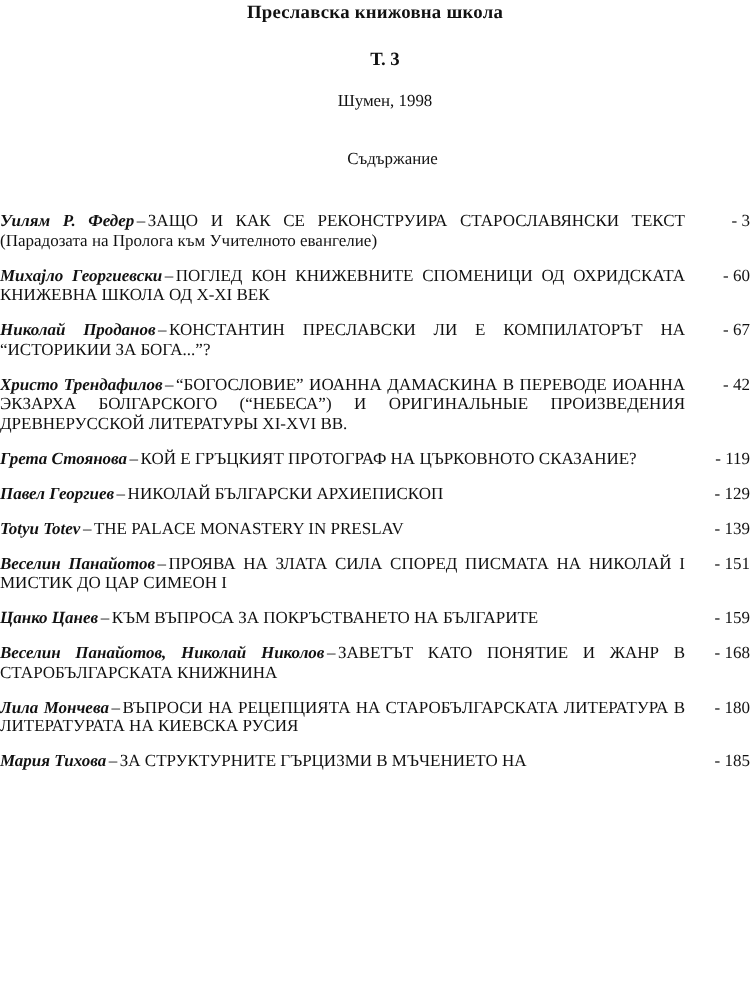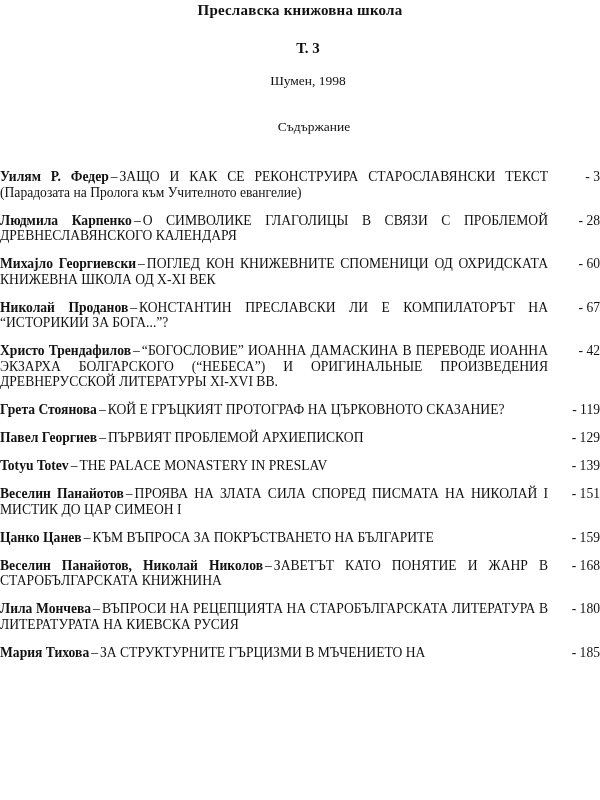--- a/index.html
+++ b/index.html
@@ -30,21 +30,21 @@
       position: absolute; left: 0; top: 169px; width: 600px;
     }
     .entry {
       position: relative; display: flex; align-items: flex-start;
       margin-bottom: 12.5px;
     }
     .entry-text {
       width: 548px; font-size: 13.6px; line-height: 15.5px;
       text-align: justify;
     }
-    .author { font-weight: bold; }
+    .author { font-weight: bold; font-style: italic; }
     .dash { margin: 0 2px; }
     .page {
       flex: 1; text-align: right; font-size: 13.6px; line-height: 15.5px;
       white-space: nowrap; padding-right: 0px;
     }
   </style>
 </head>
 <body>
 
 <div class="header">
@@ -53,41 +53,37 @@
   <div class="place">Шумен, 1998</div>
   <div class="contents-heading">Съдържание</div>
 </div>
 
 <div class="toc">
   <div class="entry">
     <div class="entry-text"><span class="author">Уилям Р. Федер</span><span class="dash">–</span><span>ЗАЩО И КАК СЕ РЕКОНСТРУИРА СТАРОСЛАВЯНСКИ ТЕКСТ (Парадозата на Пролога към Учителното евангелие)</span></div>
     <div class="page">- 3</div>
   </div>
   <div class="entry">
-    <div class="entry-text"><span class="author">Людмила Карпенко</span><span class="dash">–</span><span>О СИМВОЛИКЕ ГЛАГОЛИЦЫ В СВЯЗИ С ПРОБЛЕМОЙ ДРЕВНЕСЛАВЯНСКОГО КАЛЕНДАРЯ</span></div>
-    <div class="page">- 28</div>
-  </div>
-  <div class="entry">
     <div class="entry-text"><span class="author">Михајло Георгиевски</span><span class="dash">–</span><span>ПОГЛЕД КОН КНИЖЕВНИТЕ СПОМЕНИЦИ ОД ОХРИДСКАТА КНИЖЕВНА ШКОЛА ОД X-XI ВЕК</span></div>
     <div class="page">- 60</div>
   </div>
   <div class="entry">
     <div class="entry-text"><span class="author">Николай Проданов</span><span class="dash">–</span><span>КОНСТАНТИН ПРЕСЛАВСКИ ЛИ Е КОМПИЛАТОРЪТ НА “ИСТОРИКИИ ЗА БОГА...”?</span></div>
     <div class="page">- 67</div>
   </div>
   <div class="entry">
     <div class="entry-text"><span class="author">Христо Трендафилов</span><span class="dash">–</span><span>“БОГОСЛОВИЕ” ИОАННА ДАМАСКИНА В ПЕРЕВОДЕ ИОАННА ЭКЗАРХА БОЛГАРСКОГО (“НЕБЕСА”) И ОРИГИНАЛЬНЫЕ ПРОИЗВЕДЕНИЯ ДРЕВНЕРУССКОЙ ЛИТЕРАТУРЫ XI-XVI ВВ.</span></div>
     <div class="page">- 42</div>
   </div>
   <div class="entry">
     <div class="entry-text"><span class="author">Грета Стоянова</span><span class="dash">–</span><span>КОЙ Е ГРЪЦКИЯТ ПРОТОГРАФ НА ЦЪРКОВНОТО СКАЗАНИЕ?</span></div>
     <div class="page">- 119</div>
   </div>
   <div class="entry">
-    <div class="entry-text"><span class="author">Павел Георгиев</span><span class="dash">–</span><span>ПЪРВИЯТ ПРОБЛЕМОЙ АРХИЕПИСКОП</span></div>
+    <div class="entry-text"><span class="author">Павел Георгиев</span><span class="dash">–</span><span>НИКОЛАЙ БЪЛГАРСКИ АРХИЕПИСКОП</span></div>
     <div class="page">- 129</div>
   </div>
   <div class="entry">
     <div class="entry-text"><span class="author">Totyu Totev</span><span class="dash">–</span><span>THE PALACE MONASTERY IN PRESLAV</span></div>
     <div class="page">- 139</div>
   </div>
   <div class="entry">
     <div class="entry-text"><span class="author">Веселин Панайотов</span><span class="dash">–</span><span>ПРОЯВА НА ЗЛАТА СИЛА СПОРЕД ПИСМАТА НА НИКОЛАЙ I МИСТИК ДО ЦАР СИМЕОН I</span></div>
     <div class="page">- 151</div>
   </div>

